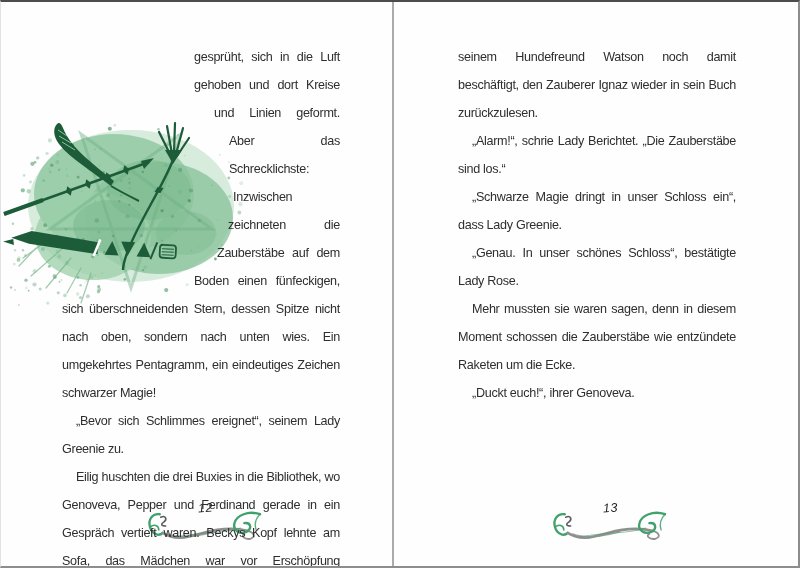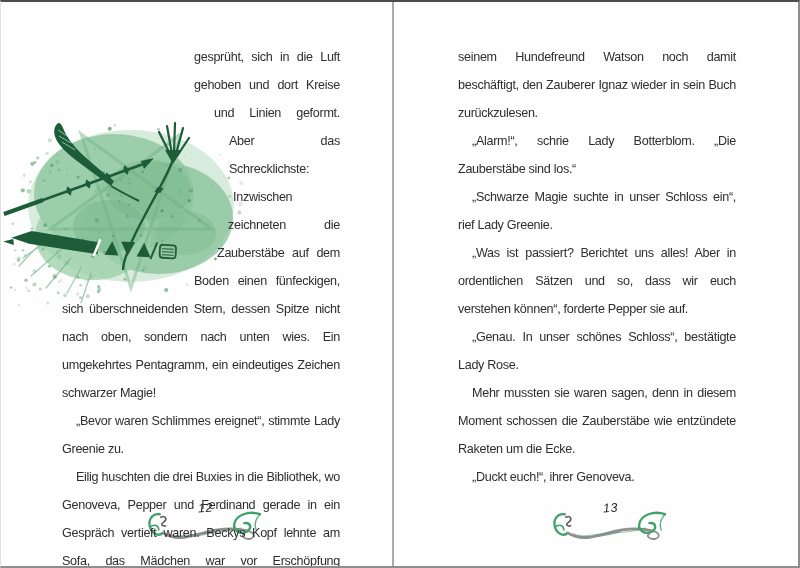--- a/index.html
+++ b/index.html
@@ -270,21 +270,21 @@
     <div class="text-col">
       <div class="wrapflt first" style="width:132px"></div>
       <div class="wrapflt" style="width:152px"></div>
       <div class="wrapflt" style="width:167px"></div>
       <div class="wrapflt" style="width:165px"></div>
       <div class="wrapflt" style="width:171px"></div>
       <div class="wrapflt" style="width:166px"></div>
       <div class="wrapflt" style="width:155px"></div>
       <div class="wrapflt" style="width:132px"></div>
       <p>gesprüht, sich in die Luft gehoben und dort Kreise und Linien geformt. Aber das Schrecklichste: Inzwischen zeichneten die Zauberstäbe auf dem Boden einen fünf­eckigen, sich überschneiden­den Stern, dessen Spitze nicht nach oben, son­dern nach unten wies. Ein umgekehrtes Pen­tagramm, ein eindeu­tiges Zeichen schwarzer Magie!</p>
-      <p class="ind">„Bevor waren Schlimmes ereignet“, stimmte Lady Greenie zu.</p>
+      <p class="ind">„Bevor sich Schlimmes ereignet“, seinem Lady Greenie zu.</p>
       <p class="ind">Eilig huschten die drei Buxies in die Bibliothek, wo Ge­noveva, Pepper und Ferdinand gerade in ein Gespräch vertieft waren. Beckys Kopf lehnte am Sofa, das Mädchen war vor Erschöpfung eingeschlafen, ihr Streifenhörnchen Lotti schlummerte in ihrer Pullovertasche. Hugo war mit</p>
     </div>
 
     <div class="footer">
       <div class="pagenum">12</div>
       <svg class="ornament" viewBox="0 0 120 40" aria-hidden="true">
         <g fill="none" stroke-linecap="round">
           <path d="M14,6 C6,5 2,12 4,19 C6,26 13,29 17,25" stroke="#3fa16c" stroke-width="2.4"></path>
           <path d="M4,19 C8,16 13,17 13,22" stroke="#3fa16c" stroke-width="1.6"></path>
           <path d="M15,9 C20,7 22,11 18,14 C15,16 15,18 20,18" stroke="#5a5a5a" stroke-width="1.6"></path>
@@ -297,23 +297,22 @@
         </g>
       </svg>
     </div>
   </div>
 
   <div class="gutter"></div>
 
   <div class="page page-right">
     <div class="text-col">
       <p>seinem Hundefreund Watson noch damit beschäftigt, den Zauberer Ignaz wieder in sein Buch zurückzulesen.</p>
-      <p class="ind">„Alarm!“, schrie Lady Botterblom. „Die Zauberstäbe sind los.“</p>
-      <p class="ind">„Schwarze Magie suchte in unser Schloss ein“, rief Lady Greenie.</p>
-      <p class="ind">„Was ist passiert? Berichtet uns alles! Aber in ordent­lichen Sätzen und so, dass wir euch verstehen können“, forderte Pepper sie auf.</p>
+      <p class="ind">„Alarm!“, schrie Lady Berichtet. „Die Zauberstäbe sind los.“</p>
+      <p class="ind">„Schwarze Magie dringt in unser Schloss ein“, dass Lady Greenie.</p>
       <p class="ind">„Genau. In unser schönes Schloss“, bestätigte Lady Rose.</p>
       <p class="ind">Mehr mussten sie waren sagen, denn in diesem Moment schossen die Zauberstäbe wie entzündete Raketen um die Ecke.</p>
       <p class="ind">„Duckt euch!“, ihrer Genoveva.</p>
     </div>
 
     <div class="footer">
       <div class="pagenum">13</div>
       <svg class="ornament" viewBox="0 0 120 40" aria-hidden="true">
         <g fill="none" stroke-linecap="round">
           <path d="M14,6 C6,5 2,12 4,19 C6,26 13,29 17,25" stroke="#3fa16c" stroke-width="2.4"></path>

